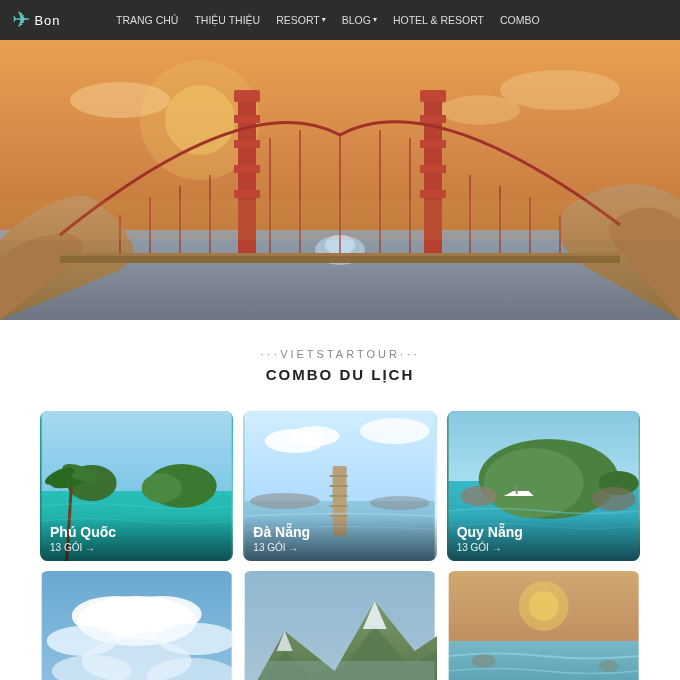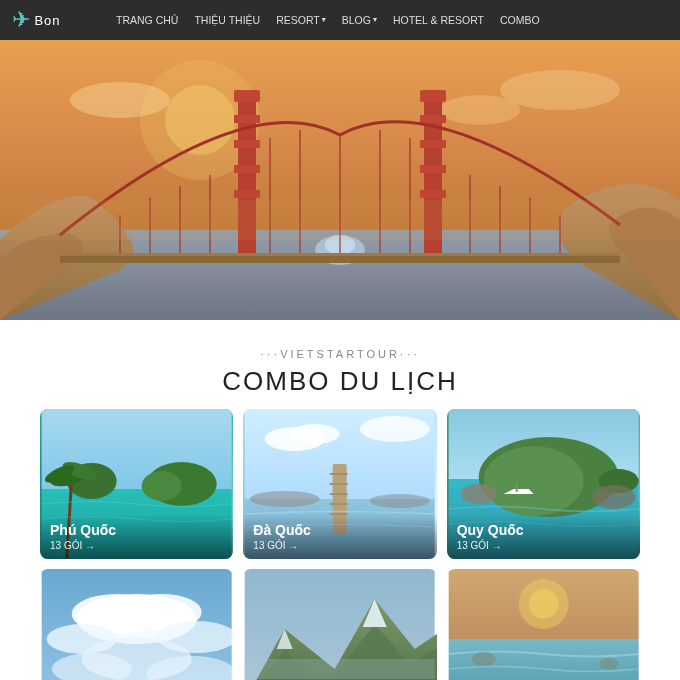--- a/index.html
+++ b/index.html
@@ -60,31 +60,31 @@
     }
     
     .hero-svg {
       width: 100%;
       height: 100%;
     }
 
     
     .section-header {
       text-align: center;
-      padding: 28px 0 12px;
+      padding: 28px 0 28px;
     }
     .section-subtitle {
       color: #888;
       font-size: 11px;
       letter-spacing: 3px;
       margin-bottom: 6px;
     }
     .section-title {
-      font-size: 26px;
-      font-weight: 400;
+      font-size: 15px;
+      font-weight: 700;
       color: #222;
       letter-spacing: 2px;
     }
 
     
     .combo-grid {
       display: grid;
       grid-template-columns: repeat(3, 1fr);
       gap: 10px;
       padding: 0 40px 16px;
@@ -311,21 +311,21 @@
         <line x1="85" y1="105" x2="103" y2="105" stroke="#a89068" stroke-width="2"></line>
 
         <ellipse cx="40" cy="90" rx="35" ry="8" fill="#909090" opacity="0.6"></ellipse>
         <ellipse cx="155" cy="92" rx="30" ry="7" fill="#888888" opacity="0.5"></ellipse>
 
         <path d="M0,105 Q95,100 190,105" fill="none" stroke="#a8d8f0" stroke-width="1.5" opacity="0.6"></path>
         <path d="M0,118 Q95,113 190,118" fill="none" stroke="#a8d8f0" stroke-width="1" opacity="0.5"></path>
       </svg>
     </div>
     <div class="combo-card-overlay">
-      <div class="combo-card-title">Đà Quốc</div>
+      <div class="combo-card-title">Đà Nẵng</div>
       <div class="combo-card-count">
         <span>13 GÓI →</span>
       </div>
     </div>
   </div>
 
   <div class="combo-card">
     <div class="combo-card-bg card-quynhon">
       <svg width="100%" height="100%" viewBox="0 0 190 150" xmlns="http://www.w3.org/2000/svg">
         <defs>
@@ -350,21 +350,21 @@
         <rect x="67" y="75" width="2" height="8" fill="#888"></rect>
 
         <ellipse cx="30" cy="85" rx="18" ry="10" fill="#8a8070" opacity="0.8"></ellipse>
         <ellipse cx="165" cy="88" rx="22" ry="12" fill="#7a7060" opacity="0.7"></ellipse>
 
         <path d="M0,100 Q47,95 95,100 Q142,105 190,100" fill="none" stroke="#60c8d8" stroke-width="1.5" opacity="0.5"></path>
         <path d="M0,115 Q47,110 95,115 Q142,120 190,115" fill="none" stroke="#60c8d8" stroke-width="1" opacity="0.4"></path>
       </svg>
     </div>
     <div class="combo-card-overlay">
-      <div class="combo-card-title">Quy Quốc</div>
+      <div class="combo-card-title">Quy Nẵng</div>
       <div class="combo-card-count">
         <span>13 GÓI →</span>
       </div>
     </div>
   </div>
 
   <div class="combo-card">
     <div class="combo-card-bg">
       <svg width="100%" height="100%" viewBox="0 0 190 150" xmlns="http://www.w3.org/2000/svg">
         <defs>

